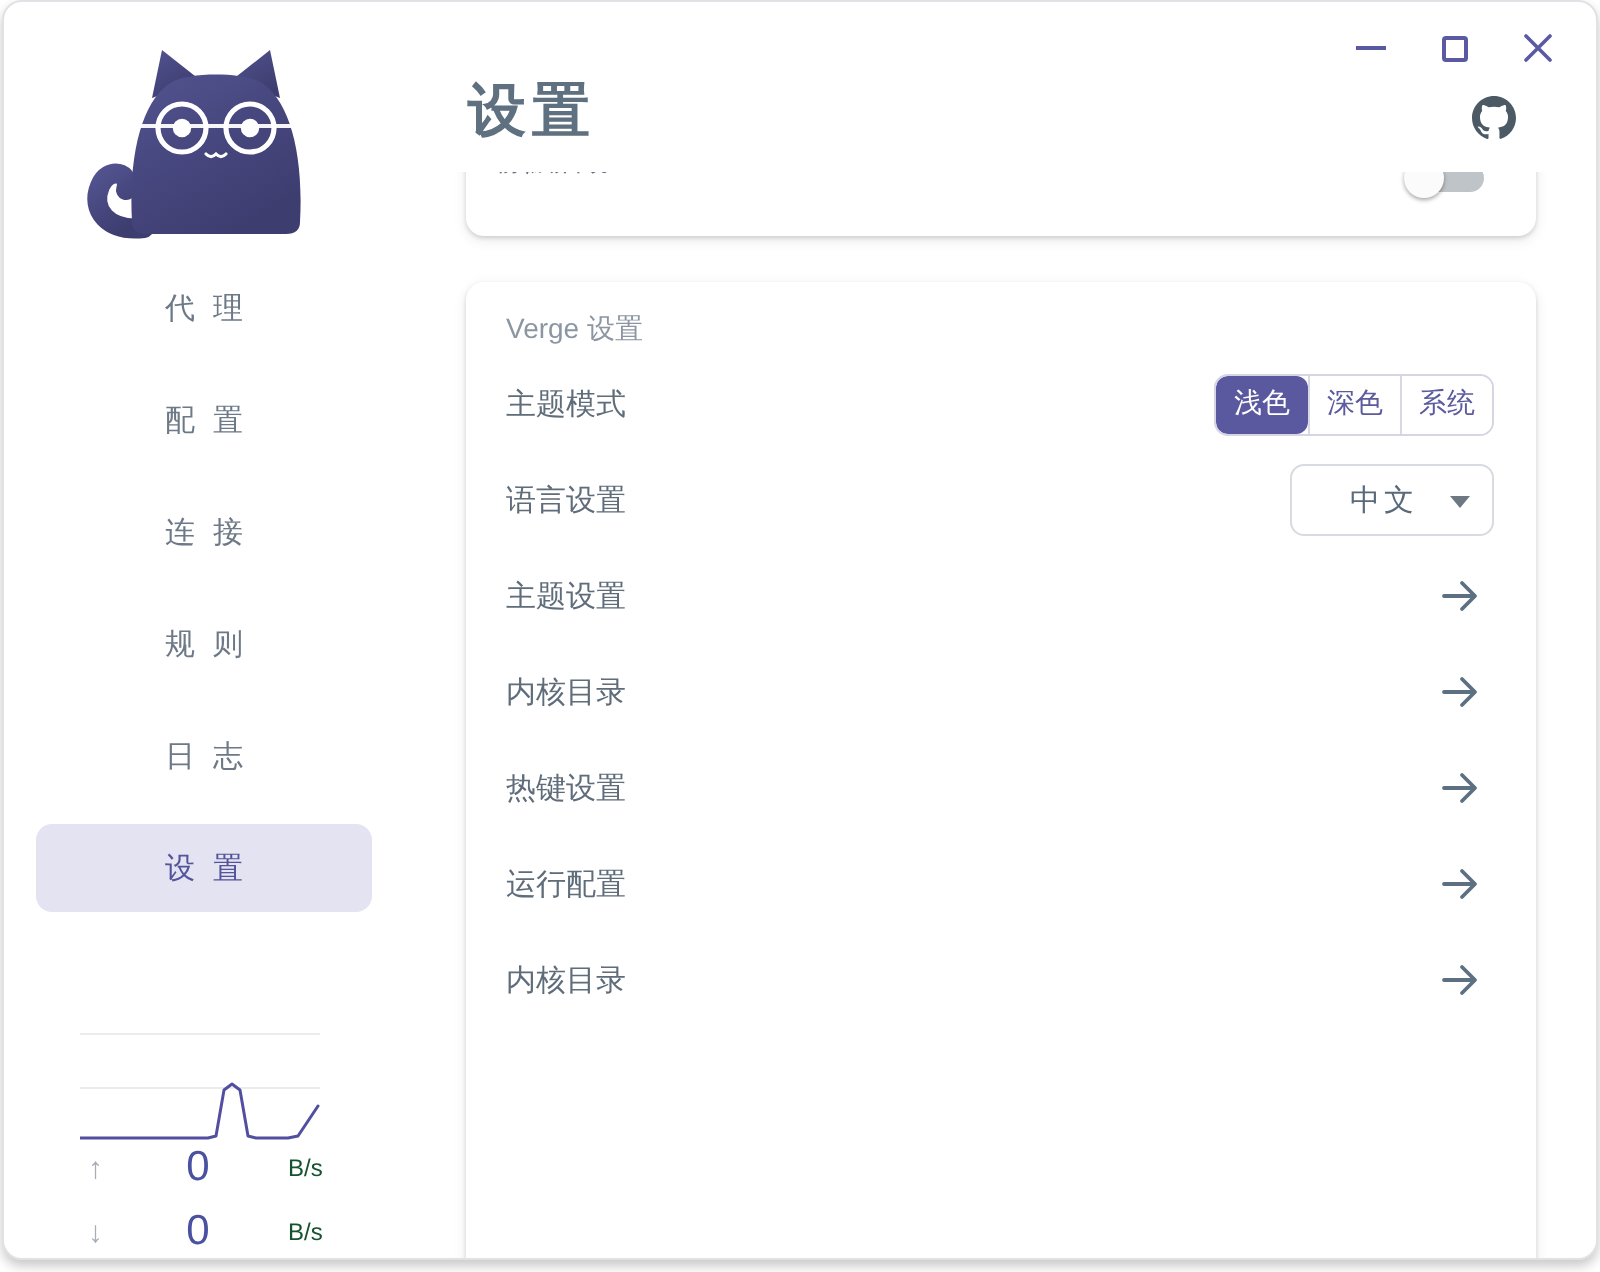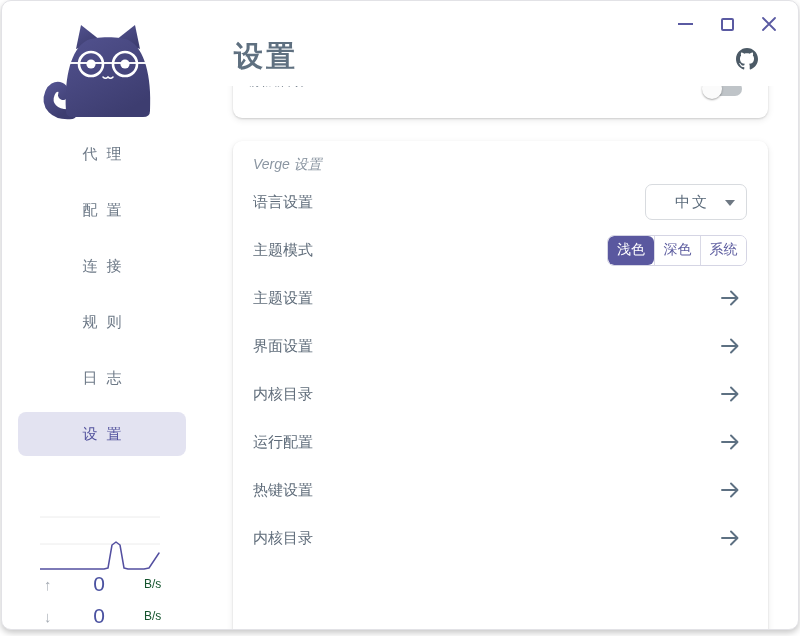--- a/index.html
+++ b/index.html
@@ -47,21 +47,21 @@
   .clipped-card { height:85px; margin-top:-53px; }
   .clipped-label { position:absolute; left:16px; top:38px; font-size:14px;
                    line-height:18px; color:#63707e; }
   .switch { position:absolute; right:26px; top:49px; width:36px; height:14px; }
   .switch-track { position:absolute; left:0; top:0; width:36px; height:14px;
                   border-radius:7px; background:#aab0b6; opacity:.75; }
   .switch-thumb { position:absolute; left:-4px; top:-3px; width:20px; height:20px;
                   border-radius:50%; background:#fbfbfb;
                   box-shadow:0 1px 2px rgba(0,0,0,.35); }
   .verge-card { margin-top:23px; height:540px; }
-  .section-title { padding:15px 0 0 20px; height:37px; font-size:14px; color:#8b96a2;font-style:italic; }
+  .section-title { padding:15px 0 0 20px; height:37px; font-size:14px; color:#8b96a2; }
   .row { height:48px; display:flex; align-items:center; justify-content:space-between;
          padding:0 21px 0 20px; }
   .row:first-of-type { margin-top:17px; }
   .row-label { font-size:15px; color:#5f6c7a; }
   .link-row { cursor:pointer; }
   .arrow-wrap { width:22px; height:22px; margin-right:6px; }
   
   .select {
     position:relative; width:102px; height:36px; border:1px solid #d8dbdf;
     border-radius:7px; display:flex; align-items:center; cursor:pointer; background:#fff;
@@ -182,62 +182,56 @@
         <div class="switch">
           <div class="switch-track"></div>
           <div class="switch-thumb"></div>
         </div>
       </div>
 
       <div class="card verge-card">
         <div class="section-title">Verge 设置</div>
 
         <div class="row">
-          <span class="row-label">语言设置</span>
-          <div class="select">
-            <span class="select-value">中文</span>
-            <span class="caret"></span>
-          </div>
-        </div>
-
-        <div class="row">
           <span class="row-label">主题模式</span>
           <div class="seg-group">
             <div class="seg selected">浅色</div>
             <div class="seg">深色</div>
             <div class="seg">系统</div>
           </div>
         </div>
 
+        <div class="row">
+          <span class="row-label">语言设置</span>
+          <div class="select">
+            <span class="select-value">中文</span>
+            <span class="caret"></span>
+          </div>
+        </div>
+
         <div class="row link-row">
           <span class="row-label">主题设置</span>
           <span class="arrow-wrap"><svg width="22" height="22" viewBox="0 0 22 22">
                 <path d="M3 11 H18 M12 4.5 L18.5 11 L12 17.5" fill="none" stroke="#5d7082" stroke-width="1.9" stroke-linecap="round" stroke-linejoin="round"></path>
               </svg></span>
         </div>
         <div class="row link-row">
-          <span class="row-label">界面设置</span>
-          <span class="arrow-wrap"><svg width="22" height="22" viewBox="0 0 22 22">
-                <path d="M3 11 H18 M12 4.5 L18.5 11 L12 17.5" fill="none" stroke="#5d7082" stroke-width="1.9" stroke-linecap="round" stroke-linejoin="round"></path>
-              </svg></span>
-        </div>
-        <div class="row link-row">
           <span class="row-label">内核目录</span>
           <span class="arrow-wrap"><svg width="22" height="22" viewBox="0 0 22 22">
                 <path d="M3 11 H18 M12 4.5 L18.5 11 L12 17.5" fill="none" stroke="#5d7082" stroke-width="1.9" stroke-linecap="round" stroke-linejoin="round"></path>
               </svg></span>
         </div>
         <div class="row link-row">
+          <span class="row-label">热键设置</span>
+          <span class="arrow-wrap"><svg width="22" height="22" viewBox="0 0 22 22">
+                <path d="M3 11 H18 M12 4.5 L18.5 11 L12 17.5" fill="none" stroke="#5d7082" stroke-width="1.9" stroke-linecap="round" stroke-linejoin="round"></path>
+              </svg></span>
+        </div>
+        <div class="row link-row">
           <span class="row-label">运行配置</span>
-          <span class="arrow-wrap"><svg width="22" height="22" viewBox="0 0 22 22">
-                <path d="M3 11 H18 M12 4.5 L18.5 11 L12 17.5" fill="none" stroke="#5d7082" stroke-width="1.9" stroke-linecap="round" stroke-linejoin="round"></path>
-              </svg></span>
-        </div>
-        <div class="row link-row">
-          <span class="row-label">热键设置</span>
           <span class="arrow-wrap"><svg width="22" height="22" viewBox="0 0 22 22">
                 <path d="M3 11 H18 M12 4.5 L18.5 11 L12 17.5" fill="none" stroke="#5d7082" stroke-width="1.9" stroke-linecap="round" stroke-linejoin="round"></path>
               </svg></span>
         </div>
         <div class="row link-row">
           <span class="row-label">内核目录</span>
           <span class="arrow-wrap"><svg width="22" height="22" viewBox="0 0 22 22">
                 <path d="M3 11 H18 M12 4.5 L18.5 11 L12 17.5" fill="none" stroke="#5d7082" stroke-width="1.9" stroke-linecap="round" stroke-linejoin="round"></path>
               </svg></span>
         </div>

